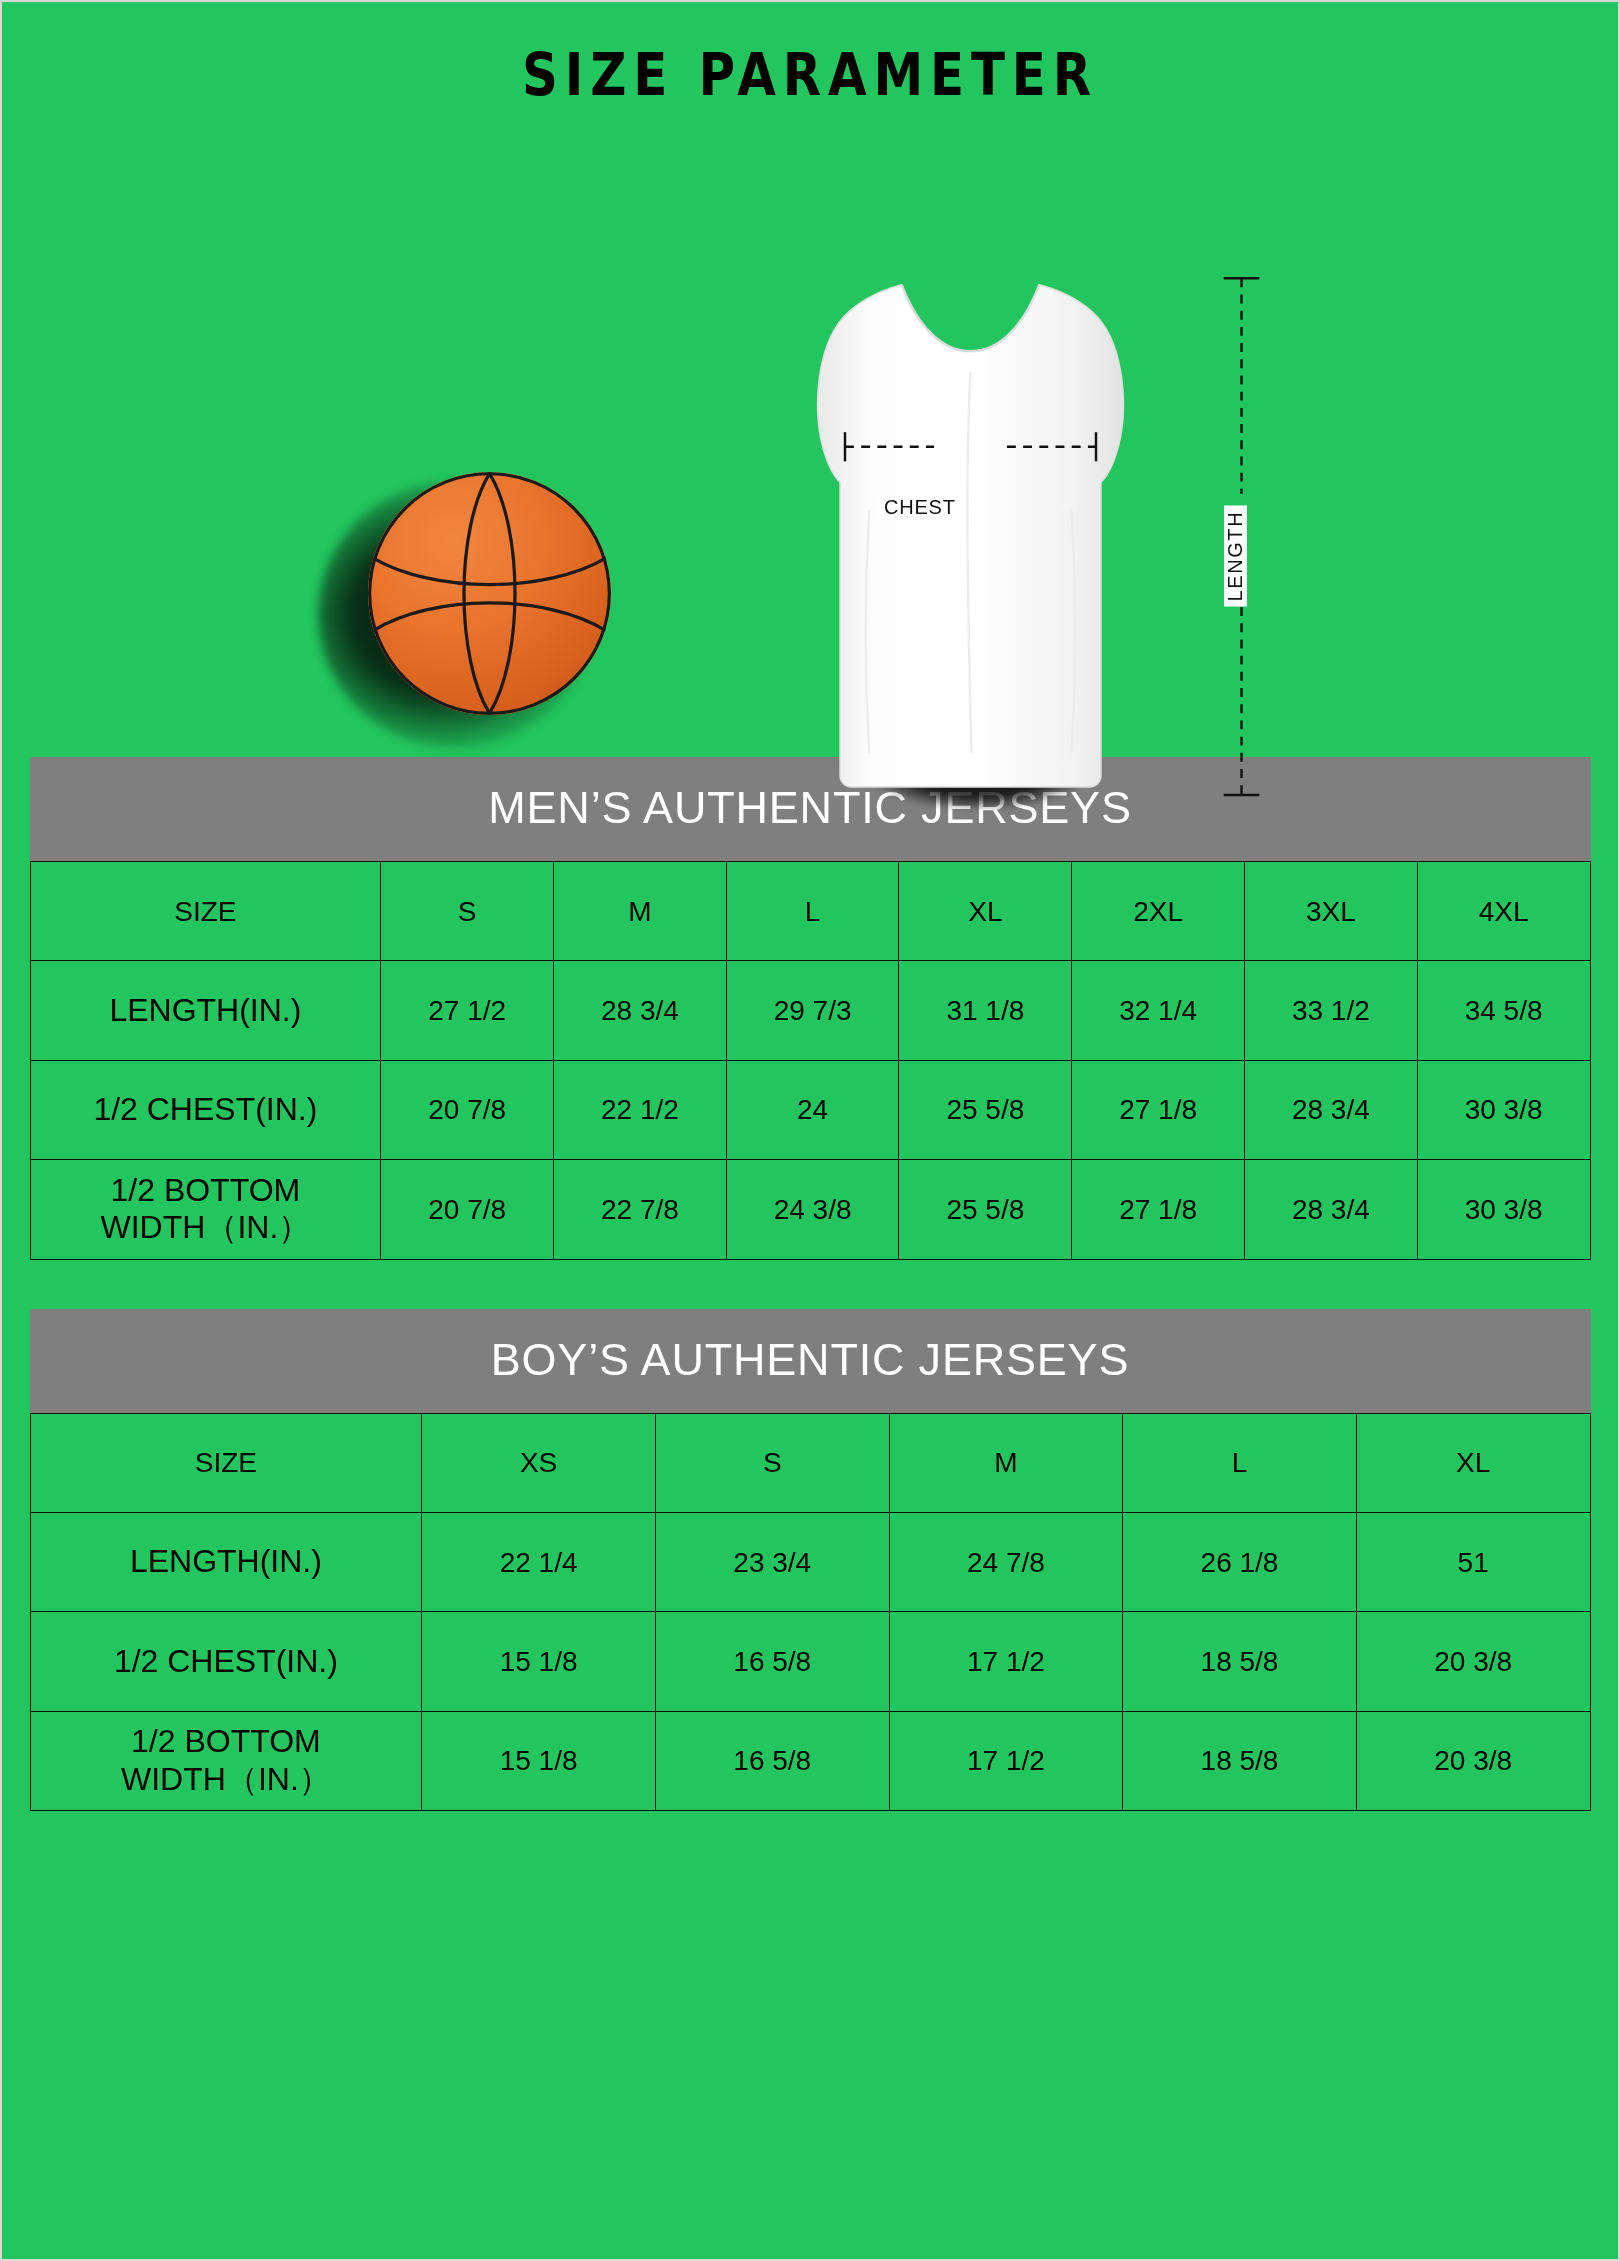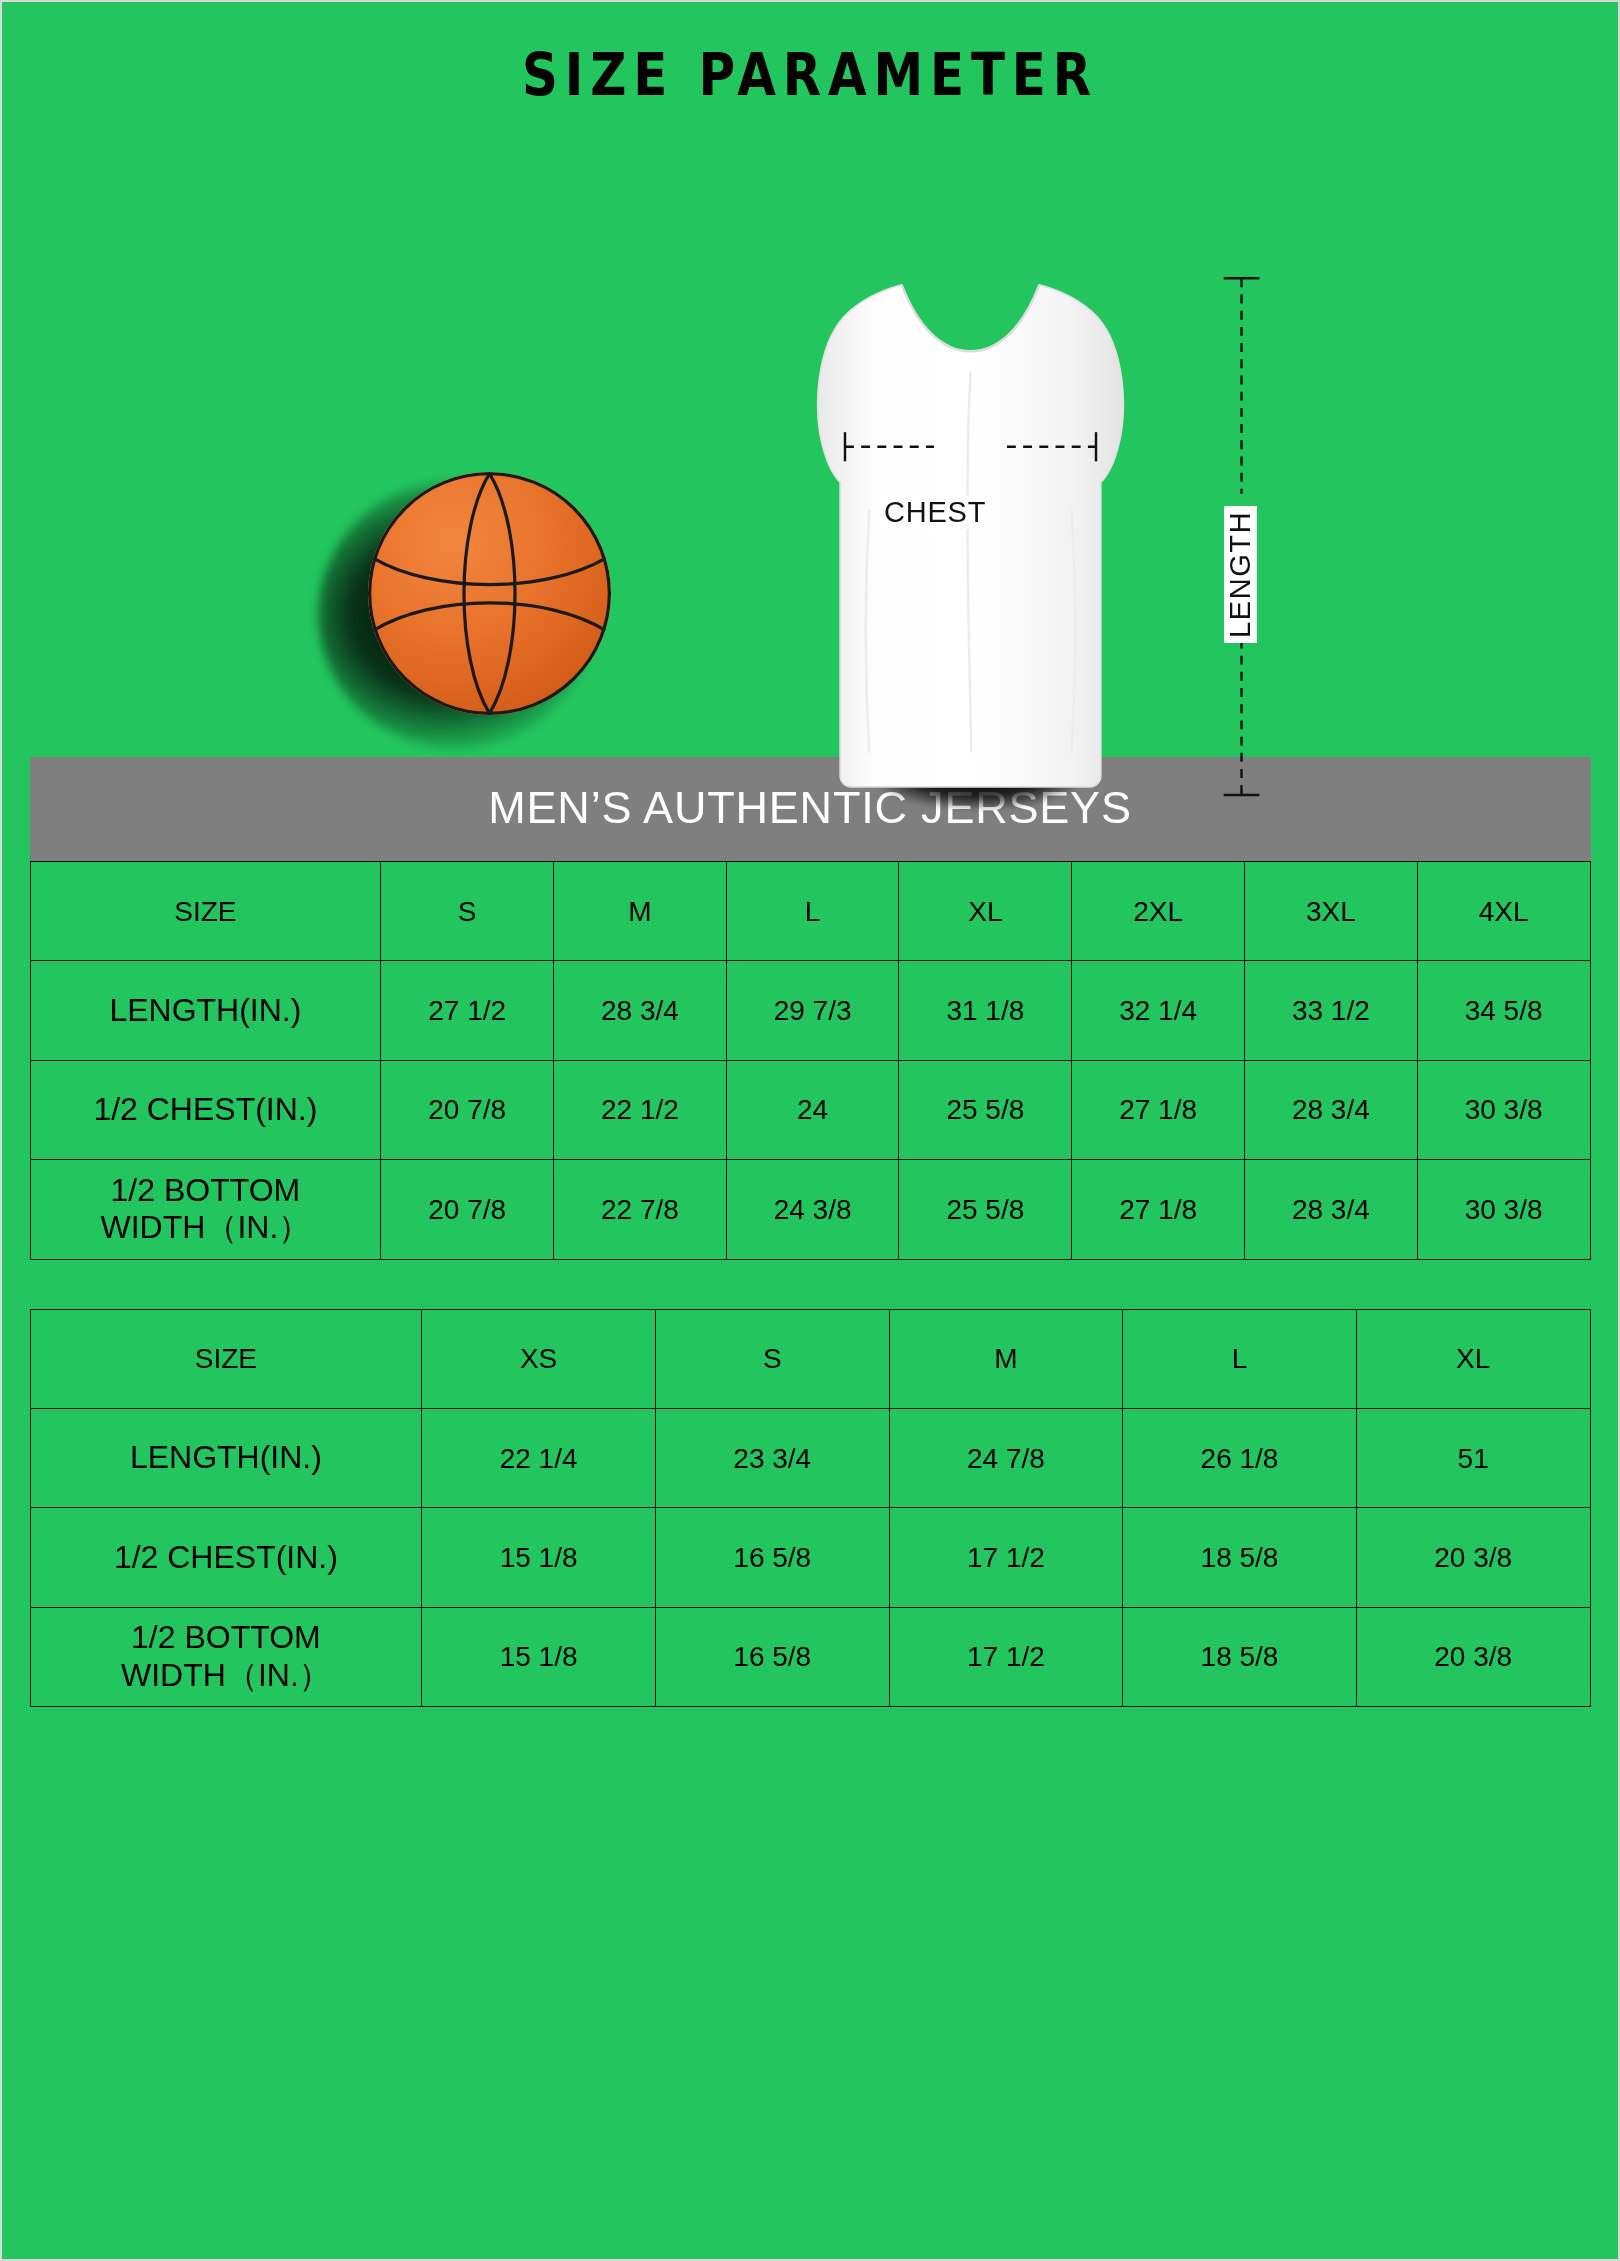--- a/index.html
+++ b/index.html
@@ -86,21 +86,21 @@
     width: 219px;
     height: 57px;
     background: radial-gradient(ellipse at 50% 35%, rgba(0,0,0,0.95) 0%, rgba(0,0,0,0.75) 45%, rgba(0,0,0,0) 72%);
     filter: blur(2.4px);
   }
   .jersey-wrap svg { position: absolute; left: 0; top: 0; }
 
   .meas-label {
     position: absolute;
     font-family: "Liberation Sans", sans-serif;
-    font-size: 29px;
+    font-size: 20px;
     letter-spacing: 0.8px;
     color: #111;
     background: #fff;
     padding: 0 4.9px;
   }
   .chest-label { left: 877px; top: 387px; }
   .length-label {
     left: 1222px;
     top: 397px;
     writing-mode: vertical-rl;
@@ -277,20 +277,21 @@
         <td>28  3/4</td>
         <td>30  3/8</td>
       </tr>
     </tbody>
       </table>
   </div>
 
   <div class="gap"></div>
 
   <div class="table-block">
+    <div class="tbl-header">BOY’S AUTHENTIC JERSEYS</div>
     <table>
       <tbody>
           <tr>
         <td class="boy-c0">SIZE</td>
         <td>XS</td>
         <td>S</td>
         <td>M</td>
         <td>L</td>
         <td>XL</td>
       </tr>

